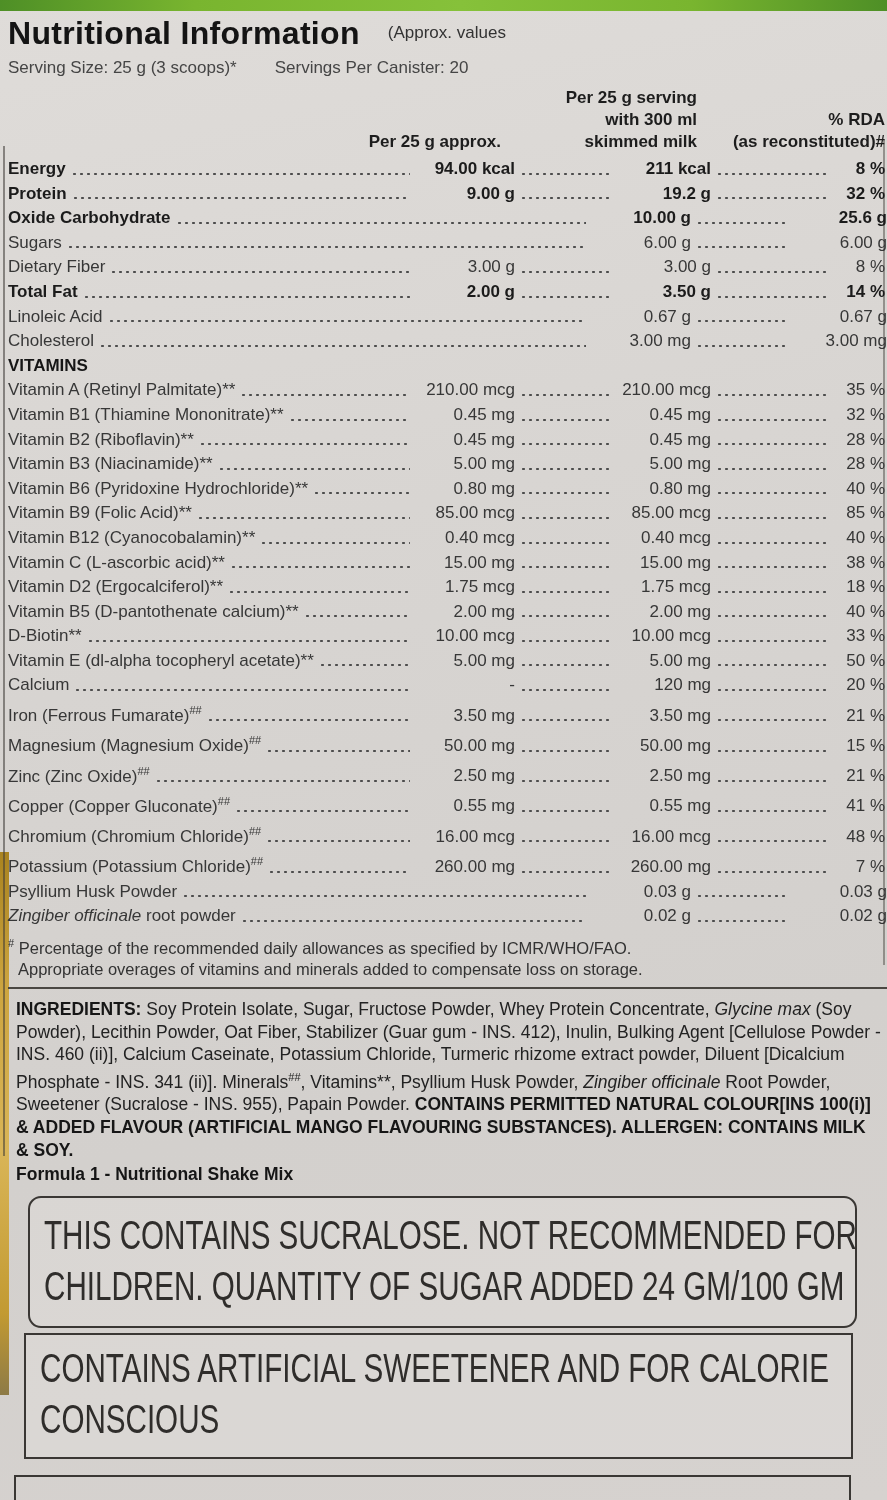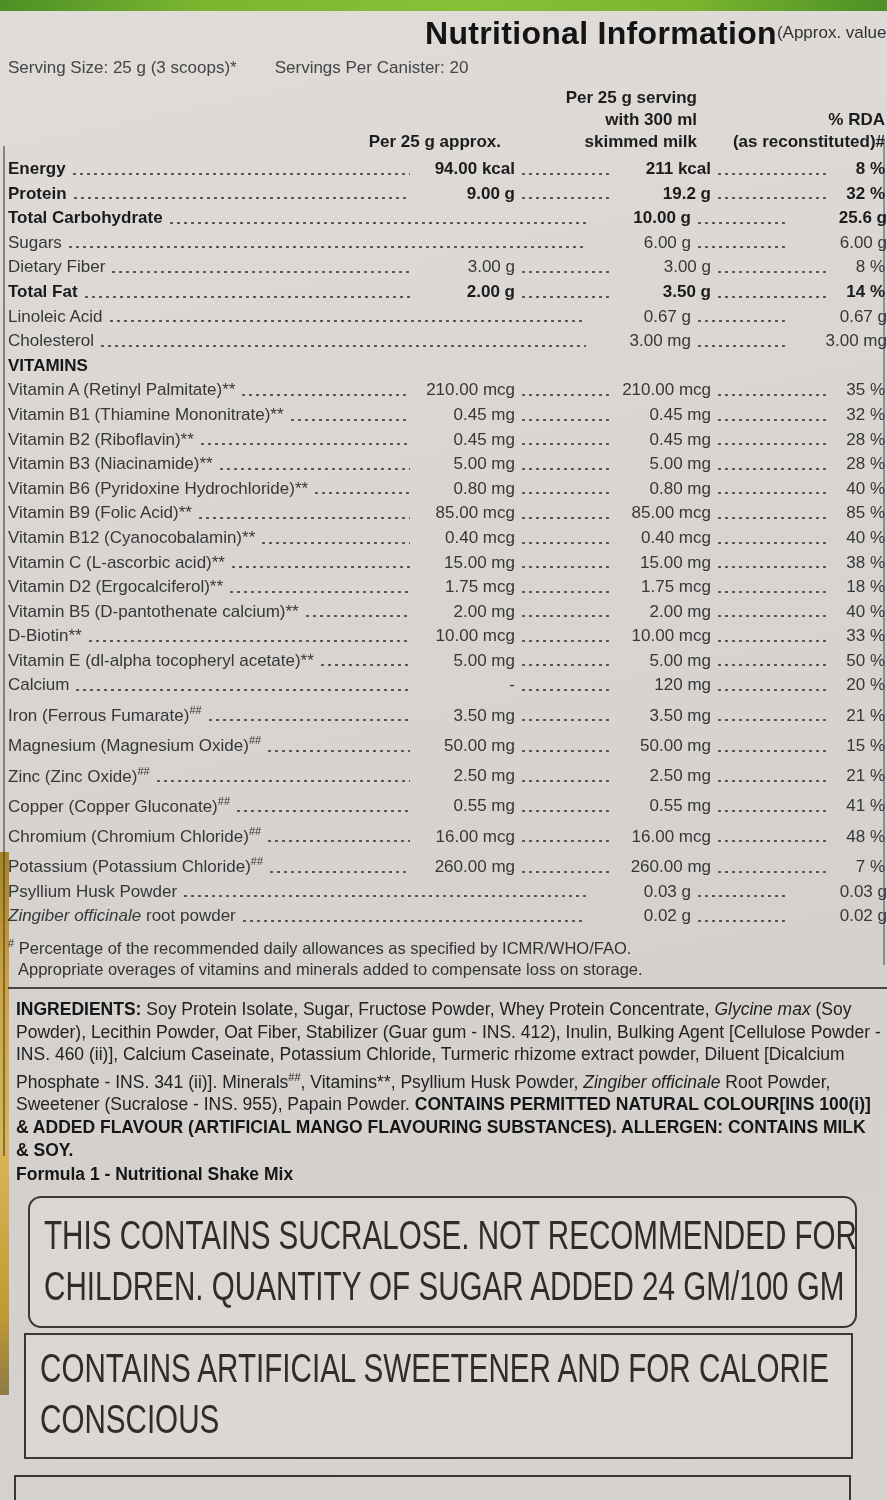--- a/index.html
+++ b/index.html
@@ -6,21 +6,21 @@
   body{
     width:887px;height:1500px;overflow:hidden;position:relative;
     font-family:"Liberation Sans","DejaVu Sans",sans-serif;
     background:linear-gradient(168deg,#dfdcd9 0%,#d8d5d2 35%,#d3d0cd 70%,#d6d2cf 100%);
     color:#2a2a2a;
   }
   .green-bar{height:11px;background:linear-gradient(90deg,var(--green-dark),var(--green) 22%,var(--green-light) 52%,var(--green) 78%,var(--green-dark));}
   .content{padding:4px 0 0 8px;position:relative;}
 
   
-  .title-row{display:flex;justify-content:flex-end;align-items:flex-start;padding-right:0;}
+  .title-row{display:flex;justify-content:flex-start;align-items:flex-start;padding-right:0;gap:28px;}
   .title{font-size:32px;font-weight:bold;letter-spacing:.3px;color:#141414;line-height:36px;}
   .approx{font-size:17px;color:#333;white-space:nowrap;margin-top:8px;margin-right:-8px;}
   .serving-row{display:flex;gap:38px;font-size:17px;color:#454545;margin-top:7px;}
 
   
   .col-heads{display:flex;align-items:flex-end;font-weight:bold;font-size:17px;line-height:22px;color:#1d1d1d;margin-top:9px;padding-right:2px;}
   .ch-spacer{flex:1;}
   .ch{text-align:right;white-space:pre-line;}
   .ch1{width:215px;}
   .ch2{width:196px;}
@@ -111,21 +111,21 @@
       <div class="row b">
         <span class="lbl">Protein</span>
         <span class="dots d1"></span>
         <span class="v v1">9.00 g</span>
         <span class="dots d2"></span>
         <span class="v v2">19.2 g</span>
         <span class="dots d3"></span>
         <span class="v v3">32 %</span>
       </div>
       <div class="row b">
-        <span class="lbl">Total Carbohydrate</span>
+        <span class="lbl">Oxide Carbohydrate</span>
         <span class="dots d1"></span>
         <span class="v v1">10.00 g</span>
         <span class="dots d2"></span>
         <span class="v v2">25.6 g</span>
       </div>
       <div class="row">
         <span class="lbl">Sugars</span>
         <span class="dots d1"></span>
         <span class="v v1">6.00 g</span>
         <span class="dots d2"></span>

